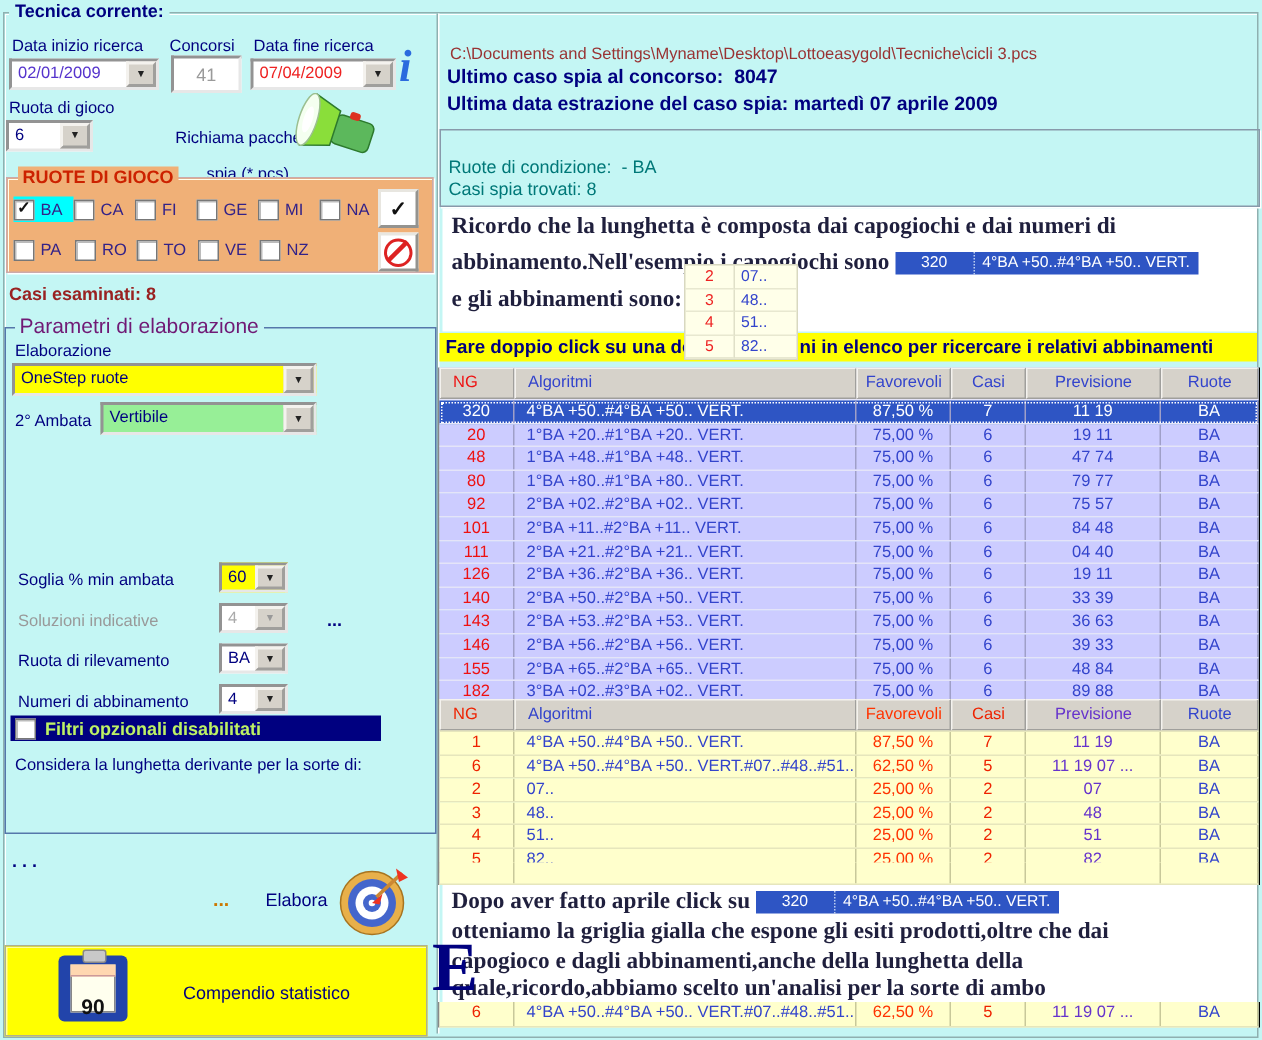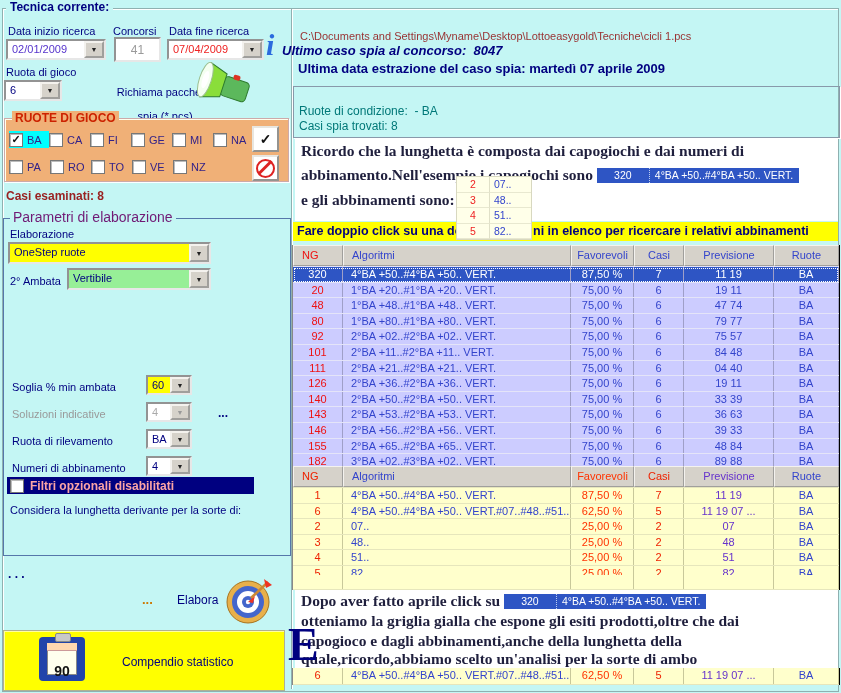--- a/index.html
+++ b/index.html
@@ -30,21 +30,21 @@
   .cb-label{font-size:11px;color:#332288;}
   .sq-btn{position:absolute;width:27px;height:26px;background:#fff;border:2px outset #e8e6e0;box-sizing:border-box;display:flex;align-items:center;justify-content:center;}
   .no-icon{width:15px;height:15px;border:2.5px solid #dd2222;border-radius:50%;position:relative;}
   .no-icon::after{content:'';position:absolute;left:-2px;top:5.5px;width:18px;height:2.5px;background:#dd2222;transform:rotate(-45deg);}
   .maroon{color:#992222;font-weight:bold;font-size:12px;}
   
   .param-box{position:absolute;left:3px;top:218px;width:286px;height:336px;border:1px solid #5577aa;}
   .param-label{position:absolute;left:10px;top:209px;background:#c4f6f4;padding:0 3px;color:#701a75;font-weight:normal;font-size:14px;}
   .filtri-bar{position:absolute;left:7px;top:477px;width:247px;height:17px;background:#000080;display:flex;align-items:center;}
   .filtri-bar .cb{margin:0 6px 0 3px;}
-  .filtri-bar span.txt{color:#fca5a5;font-weight:bold;font-size:12px;}
+  .filtri-bar span.txt{color:#bef264;font-weight:bold;font-size:12px;}
   .disabled .val{color:#aaa;}
   
   .path-text{color:#993333;font-size:11px;}
   .hdr-line{color:#000080;font-weight:bold;font-size:13px;}
   .teal-box{position:absolute;left:293px;top:86px;width:545px;height:50px;border:1px solid #8899aa;box-shadow:1px 1px 0 #fff;}
   .teal-line{color:#007878;font-size:12px;position:absolute;left:5px;white-space:pre;}
   .note{position:absolute;background:#fff;font-family:"Liberation Serif",serif;font-size:15.5px;font-weight:600;color:#1f1f3d;}
   .note .tline{position:absolute;left:6px;white-space:nowrap;}
   .snip{display:inline-flex;background:#2e55c4;color:#fff;font-family:"Liberation Sans",sans-serif;font-weight:normal;font-size:10.5px;height:15px;line-height:15px;vertical-align:1px;}
   .snip .s-ng{width:52px;text-align:center;border-right:1px dotted #bccdf0;}
@@ -256,22 +256,22 @@
     <polygon points="24,26 31,20 29,27" fill="#ee3322"></polygon>
   </svg>
 
   <div class="compendio">
     <div class="comp-icon">
       <div class="comp-page"><span>90</span></div>
     </div>
     <div class="abs" style="left:118px;top:24px;color:#000080;font-size:12px;">Compendio statistico</div>
   </div>
 
-  <div class="abs path-text" style="left:300px;top:30px;">C:\Documents and Settings\Myname\Desktop\Lottoeasygold\Tecniche\cicli 1.pcs</div>
-  <div class="abs hdr-line pre" style="left:282px;top:43px;font-style:italic;">Ultimo caso spia al concorso:  8047</div>
+  <div class="abs path-text" style="left:300px;top:30px;">C:\Documents and Settings\Myname\Desktop\Lottoeasygold\Tecniche\cicli 3.pcs</div>
+  <div class="abs hdr-line pre" style="left:298px;top:43px;">Ultimo caso spia al concorso:  8047</div>
   <div class="abs hdr-line pre" style="left:298px;top:61px;">Ultima data estrazione del caso spia: martedì 07 aprile 2009</div>
 
   <div class="teal-box">
     <div class="teal-line" style="top:17px;">Ruote di condizione:  - BA</div>
     <div class="teal-line" style="top:32px;">Casi spia trovati: 8</div>
   </div>
 
   <div class="note" style="left:295px;top:139px;width:543px;height:82px;">
     <div class="tline" style="top:3px;">Ricordo che la lunghetta è composta dai capogiochi e dai numeri di</div>
     <div class="tline" style="top:27px;">

